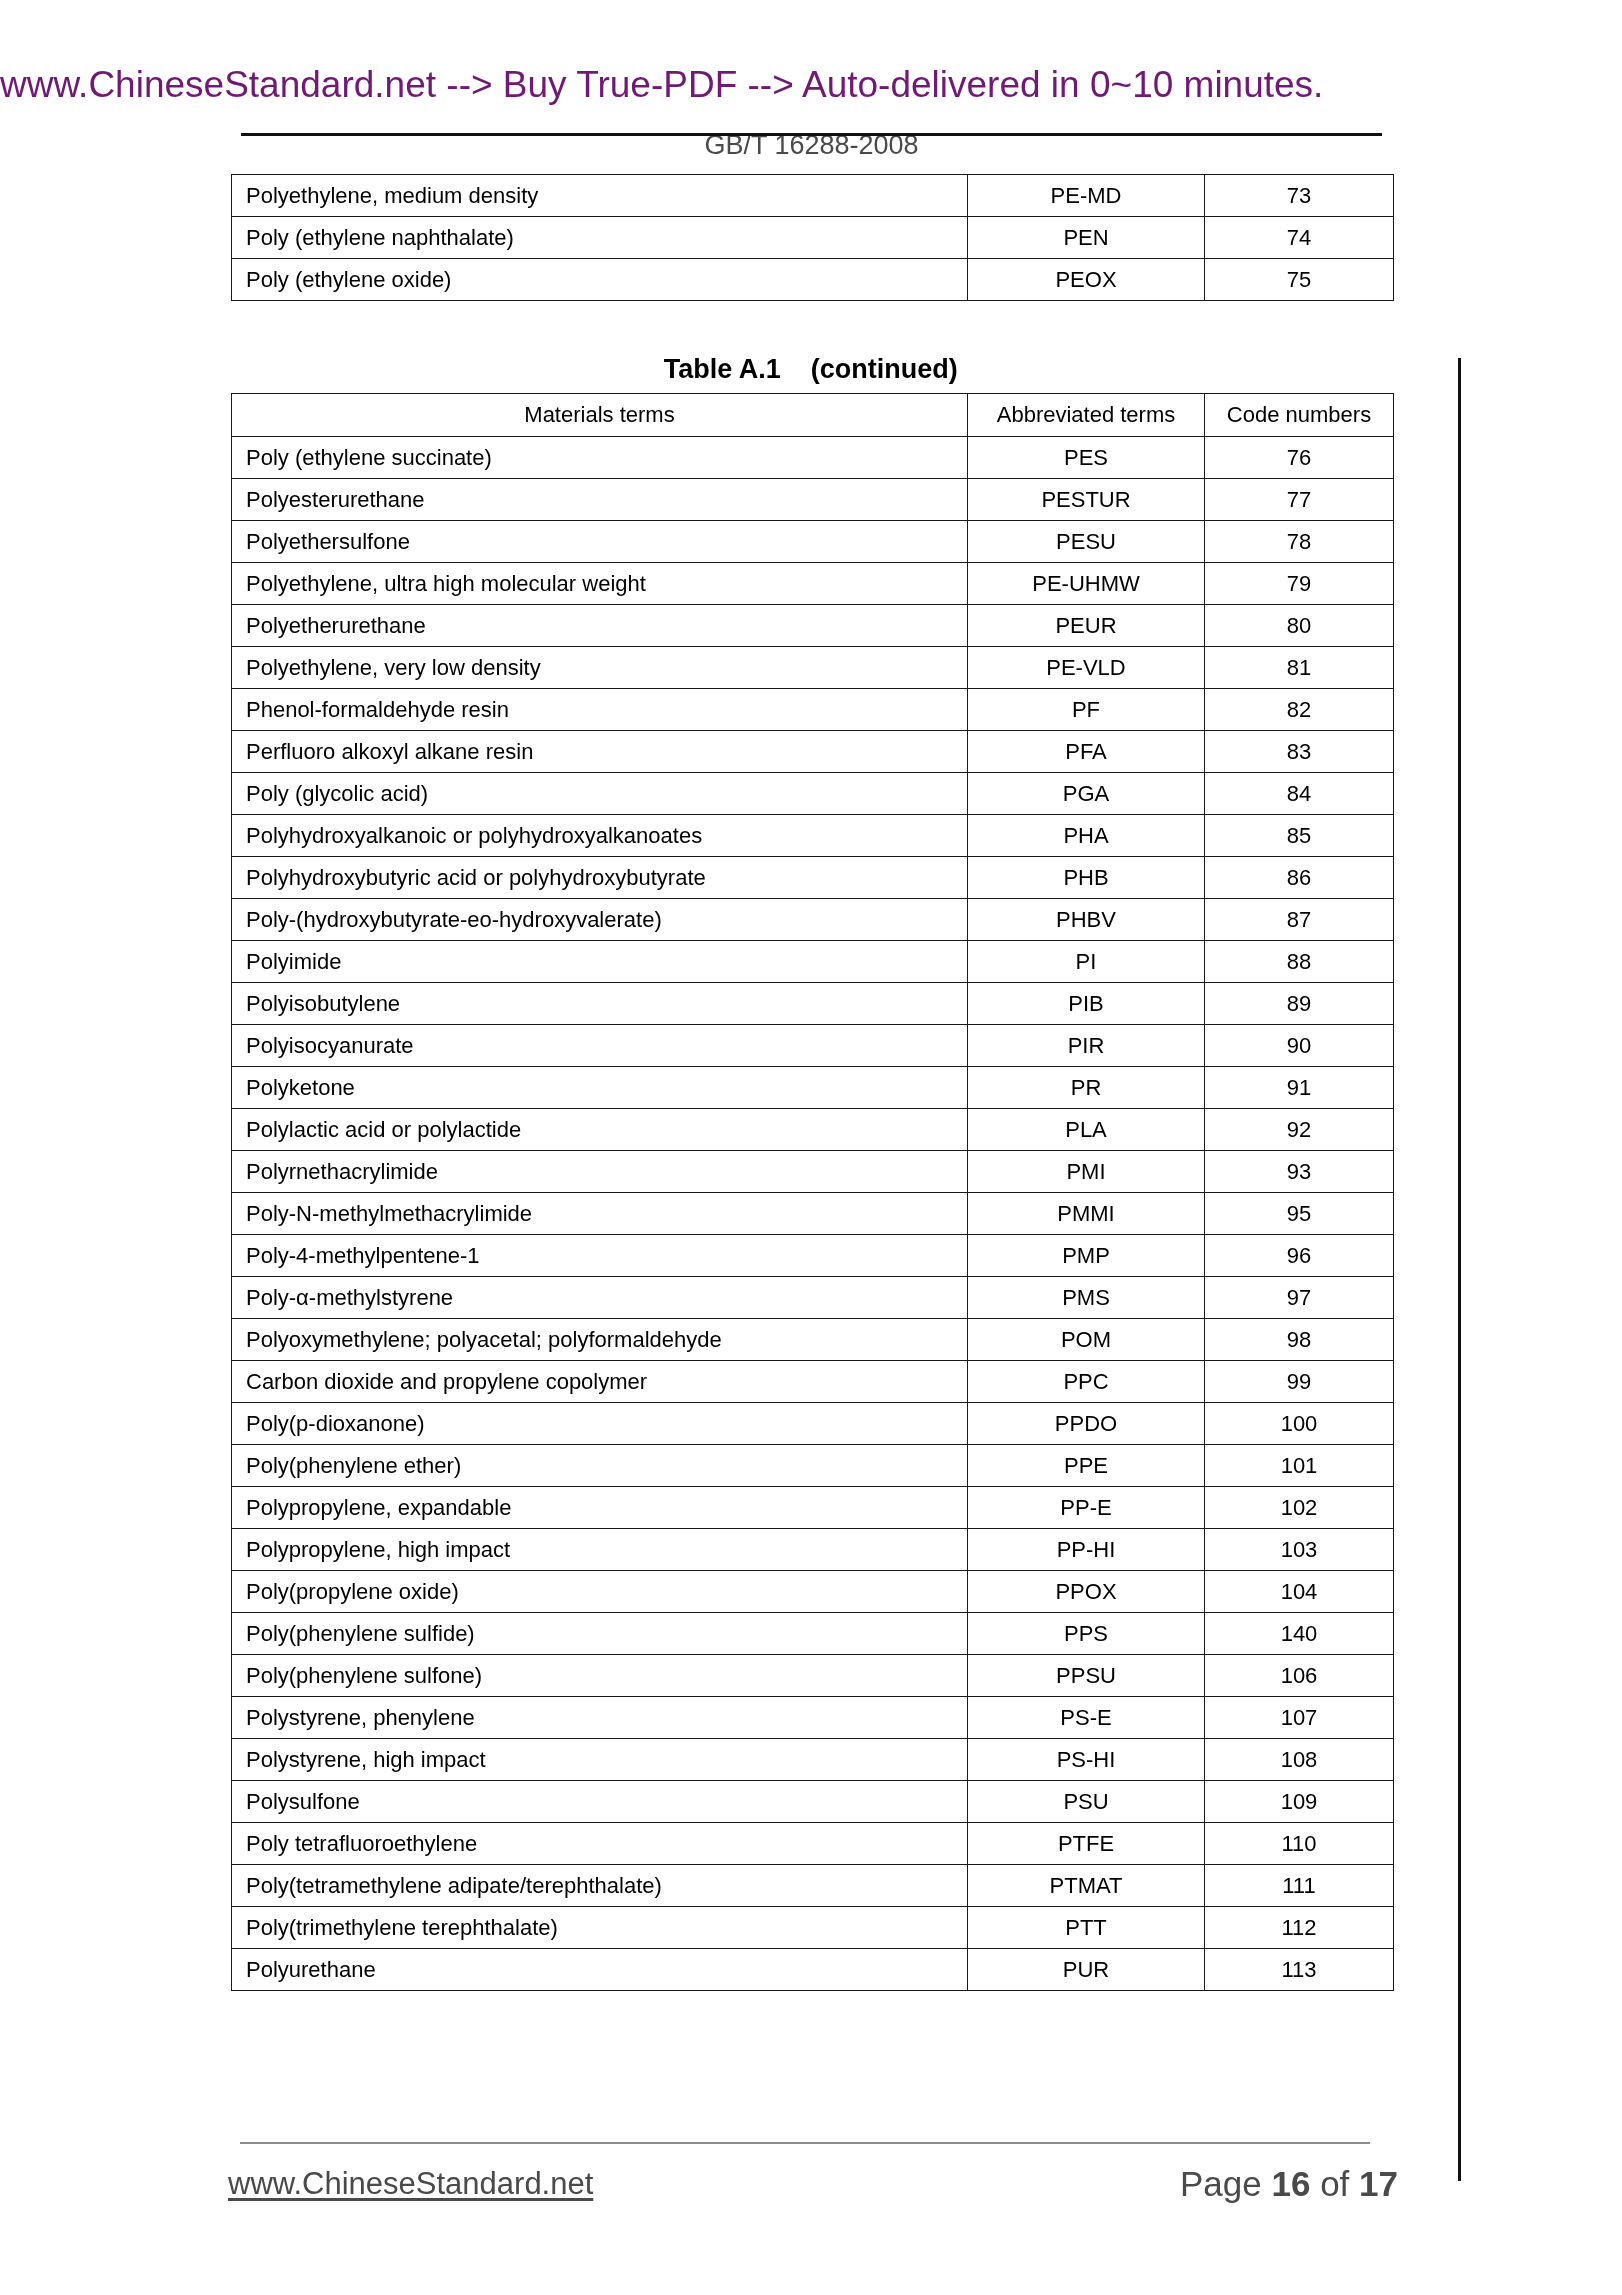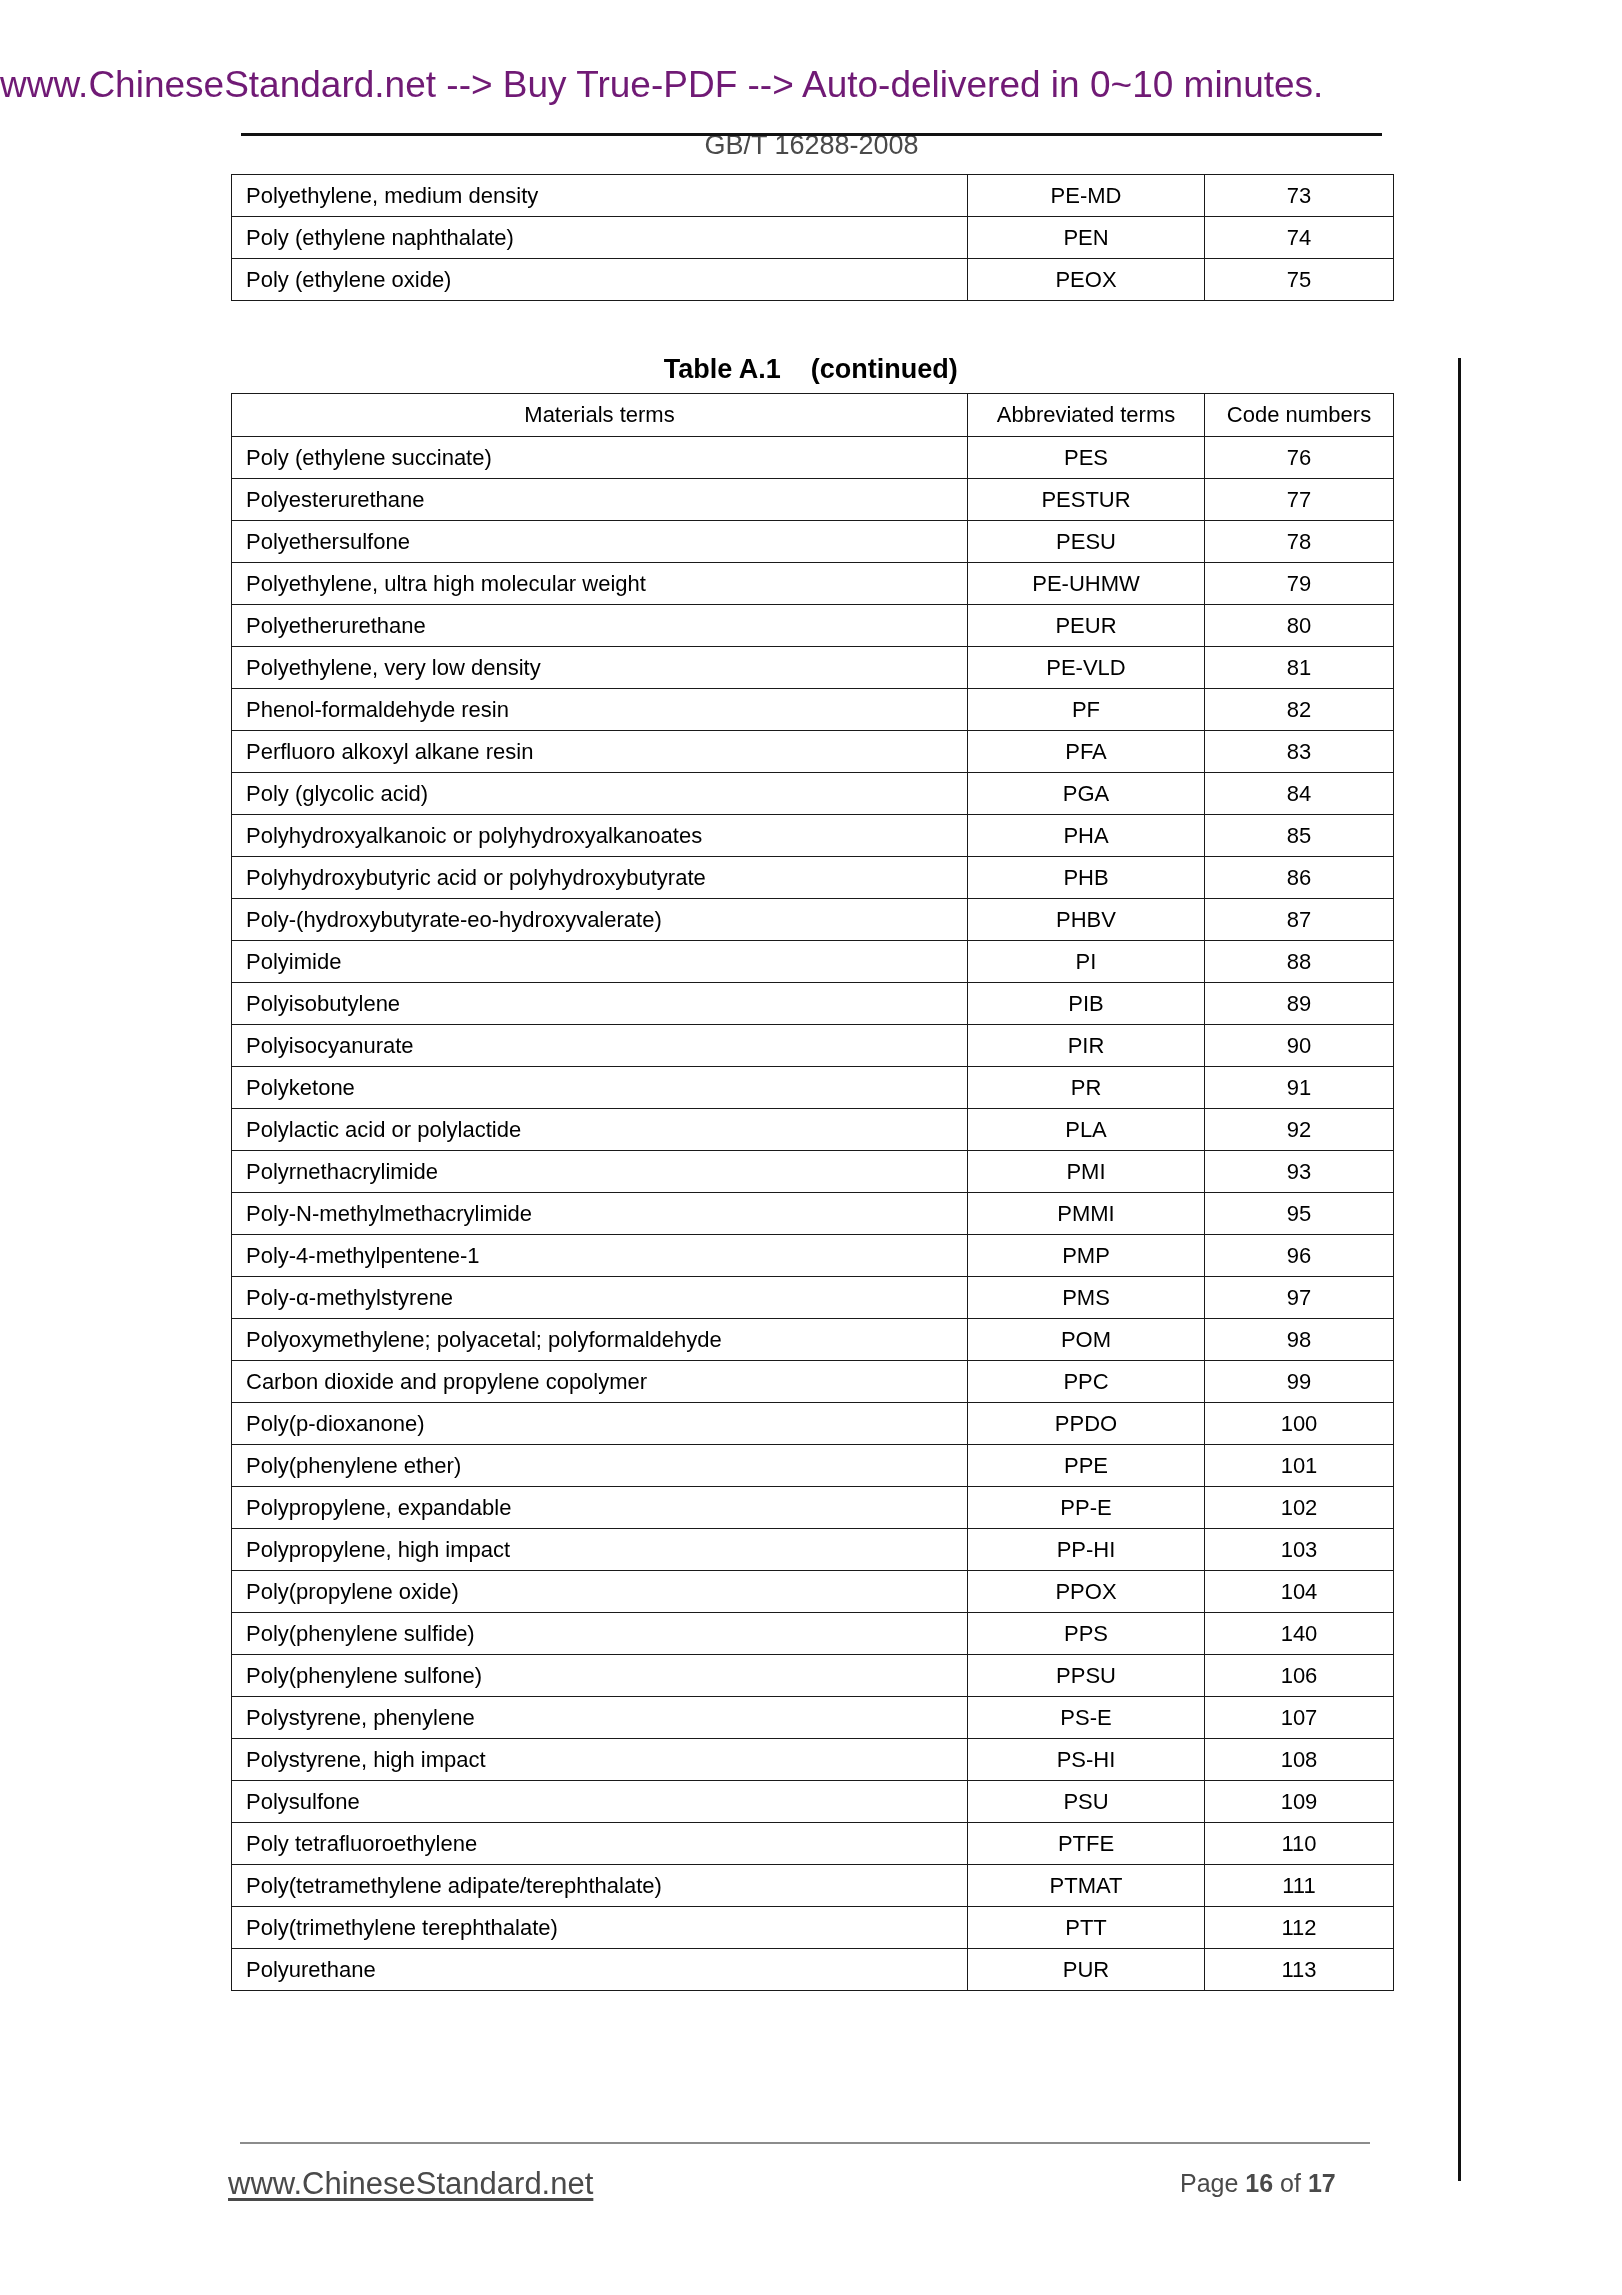--- a/index.html
+++ b/index.html
@@ -26,21 +26,21 @@
   #t1 { top: 174px; }
   #t2 { top: 393px; }
 
   .table-title { left: 0; width: 1623px; top: 354px; text-align: center;
                  font-size: 27px; font-weight: bold; line-height: 30px; white-space: pre; padding-left: 0; }
   .table-title span { position: relative; left: -0.8px; }
 
   .footer-rule { left: 240px; top: 2142px; width: 1130px; height: 1.7px; background: #8c8c8c; }
   .footer-link { left: 228px; top: 2166px; font-size: 31px; line-height: 35px; color: #4a4a4a;
                  text-decoration: underline; text-decoration-thickness: 2.5px; text-underline-offset: 4.2px; }
-  .footer-page { left: 1180px; top: 2166px; font-size: 25px; line-height: 35px; color: #4a4a4a; white-space: nowrap; }
+  .footer-page { left: 1180px; top: 2166px; font-size: 35px; line-height: 35px; color: #4a4a4a; white-space: nowrap; }
   .footer-page b { font-weight: bold; }
 </style>
 </head>
 <body>
 
 <div class="abs banner">www.ChineseStandard.net --&gt; Buy True-PDF --&gt; Auto-delivered in 0~10 minutes.</div>
 <div class="abs docid">GB/T 16288-2008</div>
 <div class="abs header-rule"></div>
 <div class="abs side-rule"></div>
 

